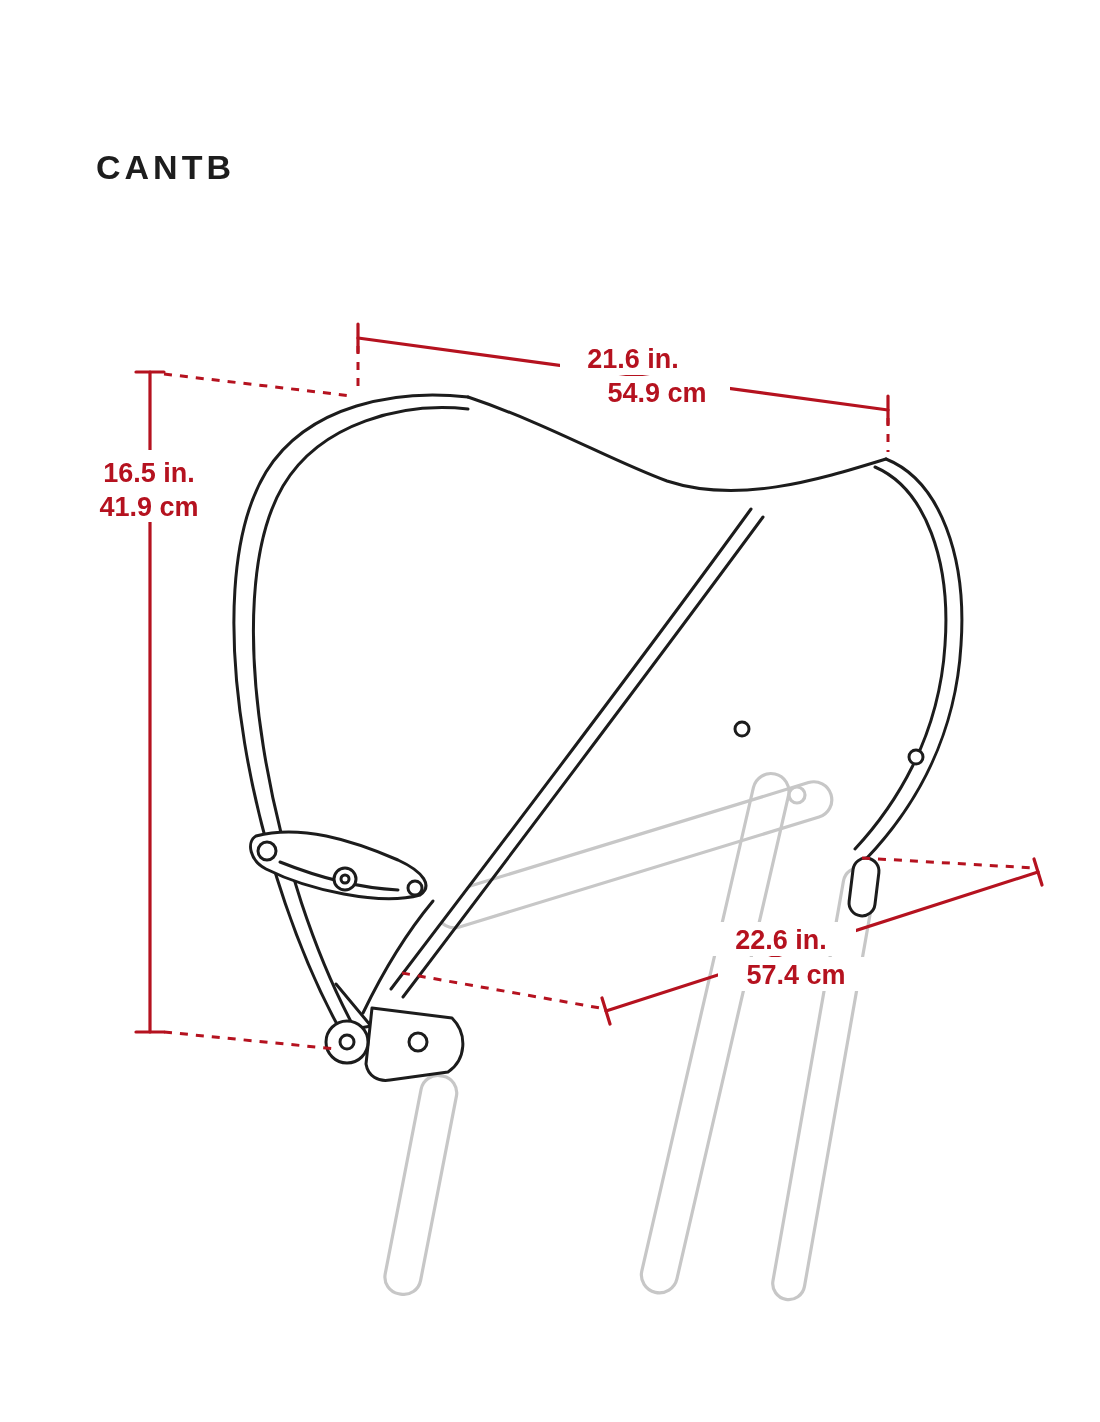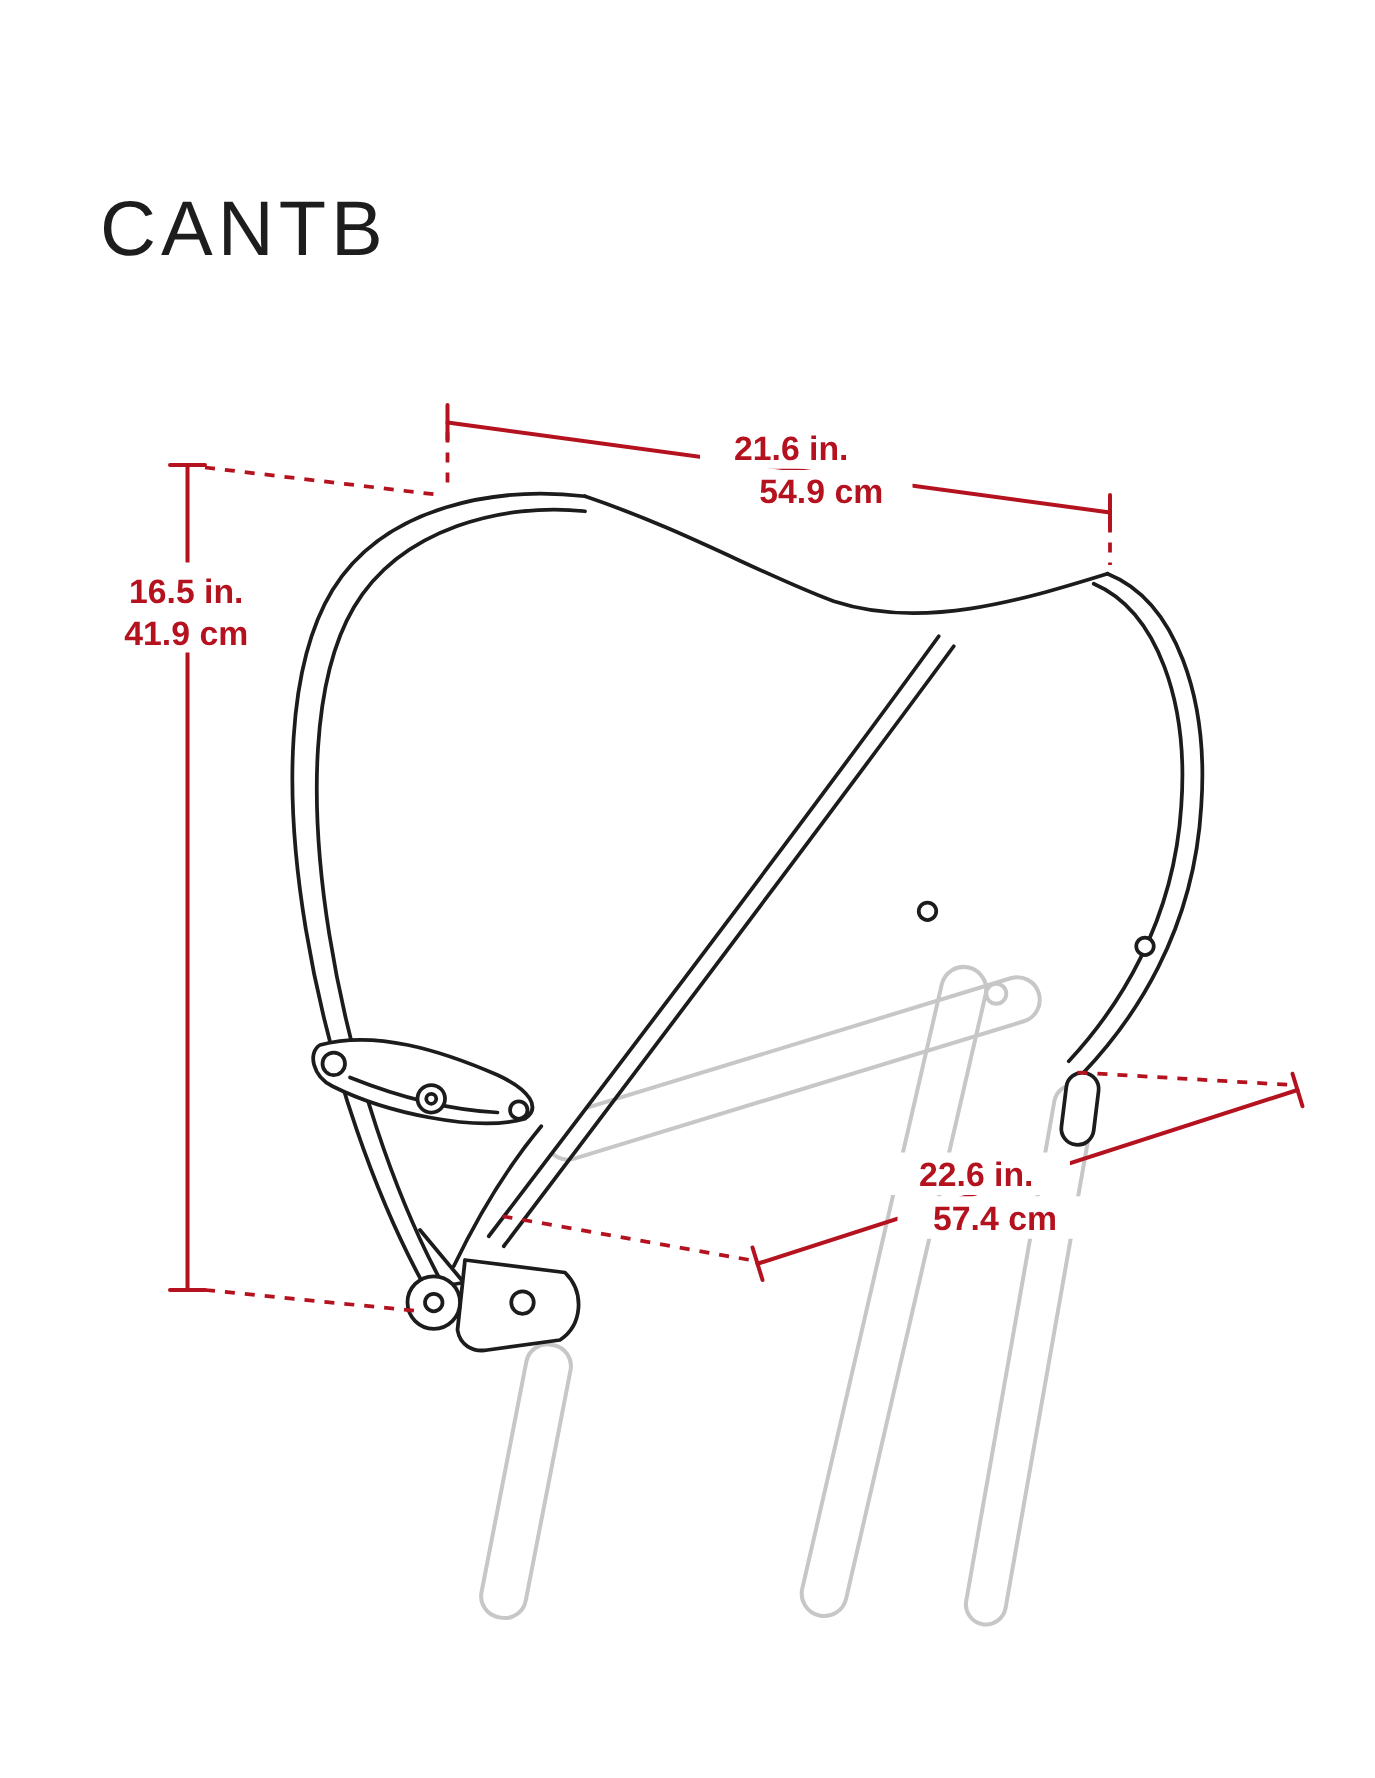--- a/index.html
+++ b/index.html
@@ -6,25 +6,25 @@
   .page{
     position:relative;
     width:1100px;
     height:1422px;
     background:#ffffff;
     overflow:hidden;
     font-family:"Liberation Sans", sans-serif;
   }
   .title{
     position:absolute;
-    left:80px;
+    left:96px;
     top:148px;
     margin:0;
-    font-size:62px;
-    font-weight:400;
+    font-size:34px;
+    font-weight:700;
     letter-spacing:4px;
     color:#1d1d1d;
   }
   svg{position:absolute;left:0;top:0;}
   .outline{stroke:#1c1c1c;stroke-width:3;fill:none;stroke-linecap:round;stroke-linejoin:round;}
   .outline-fill{stroke:#1c1c1c;stroke-width:3;fill:#ffffff;stroke-linejoin:round;}
   .gray{stroke:#c7c7c7;stroke-width:3.2;fill:none;stroke-linecap:round;}
   .fabric{fill:#ffffff;stroke:none;}
   .dim{stroke:#b5121f;stroke-width:3.2;fill:none;stroke-linecap:round;}
   .dim-dash{stroke:#b5121f;stroke-width:3;fill:none;stroke-dasharray:8 8;stroke-linecap:butt;}

